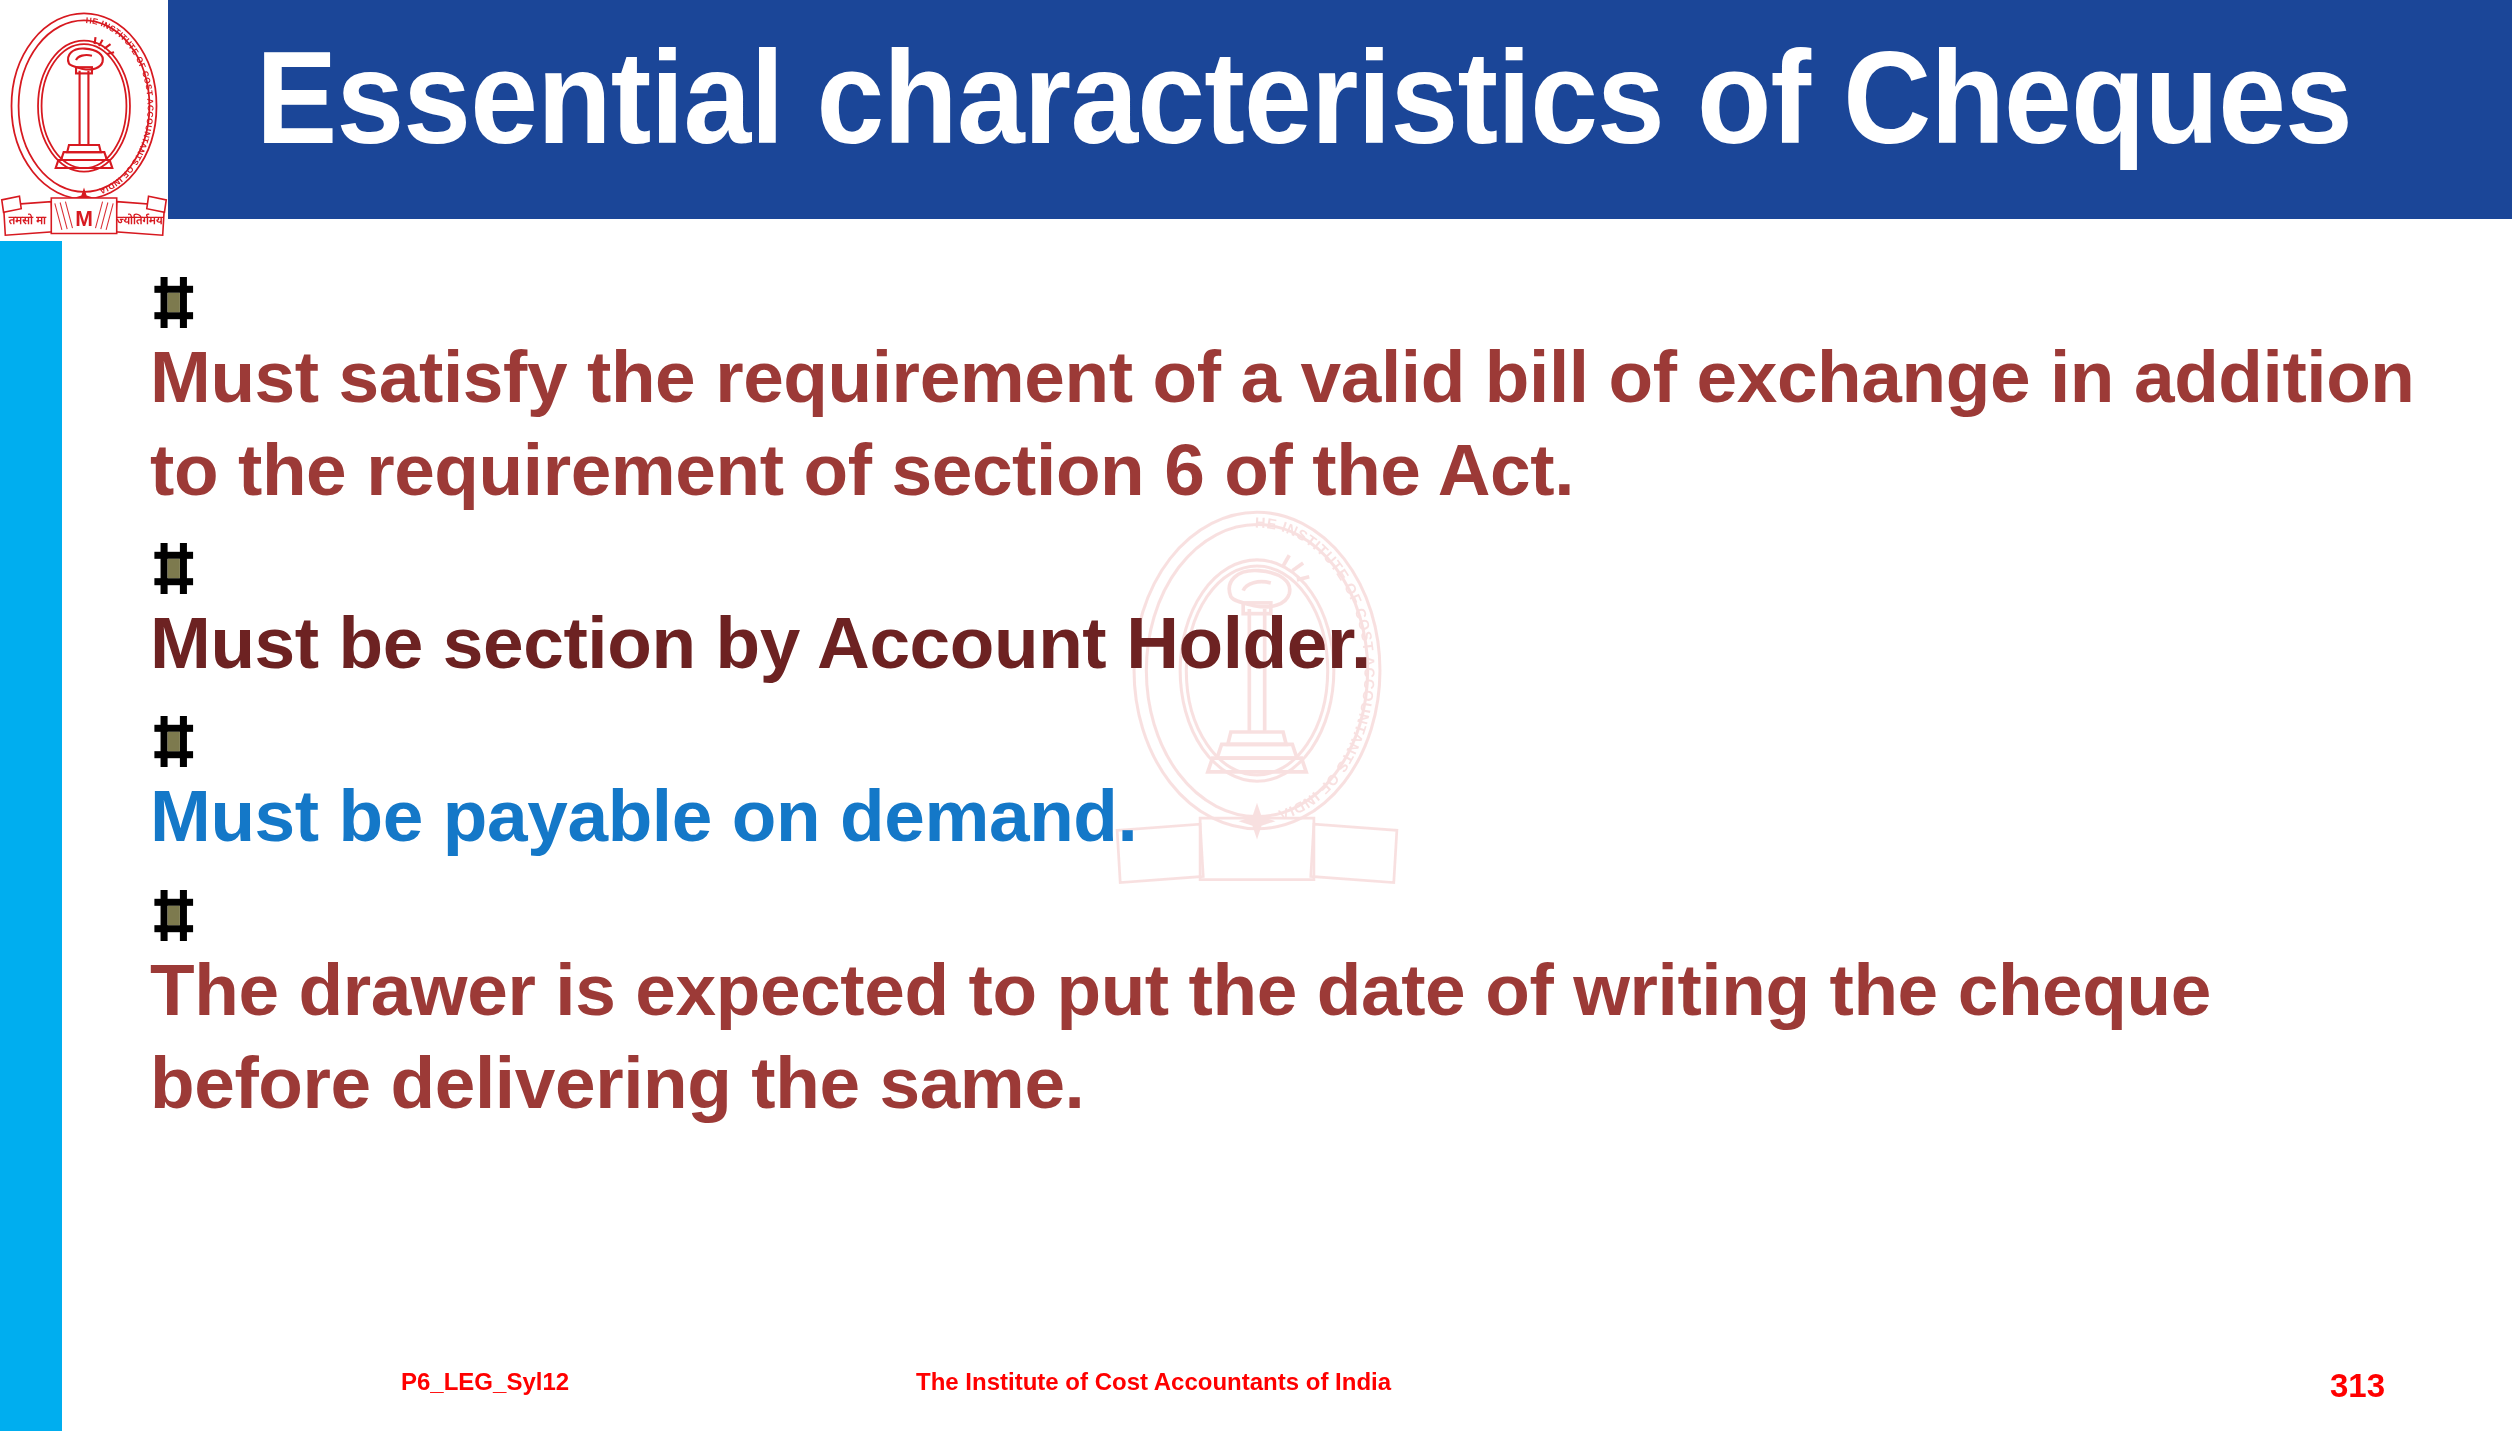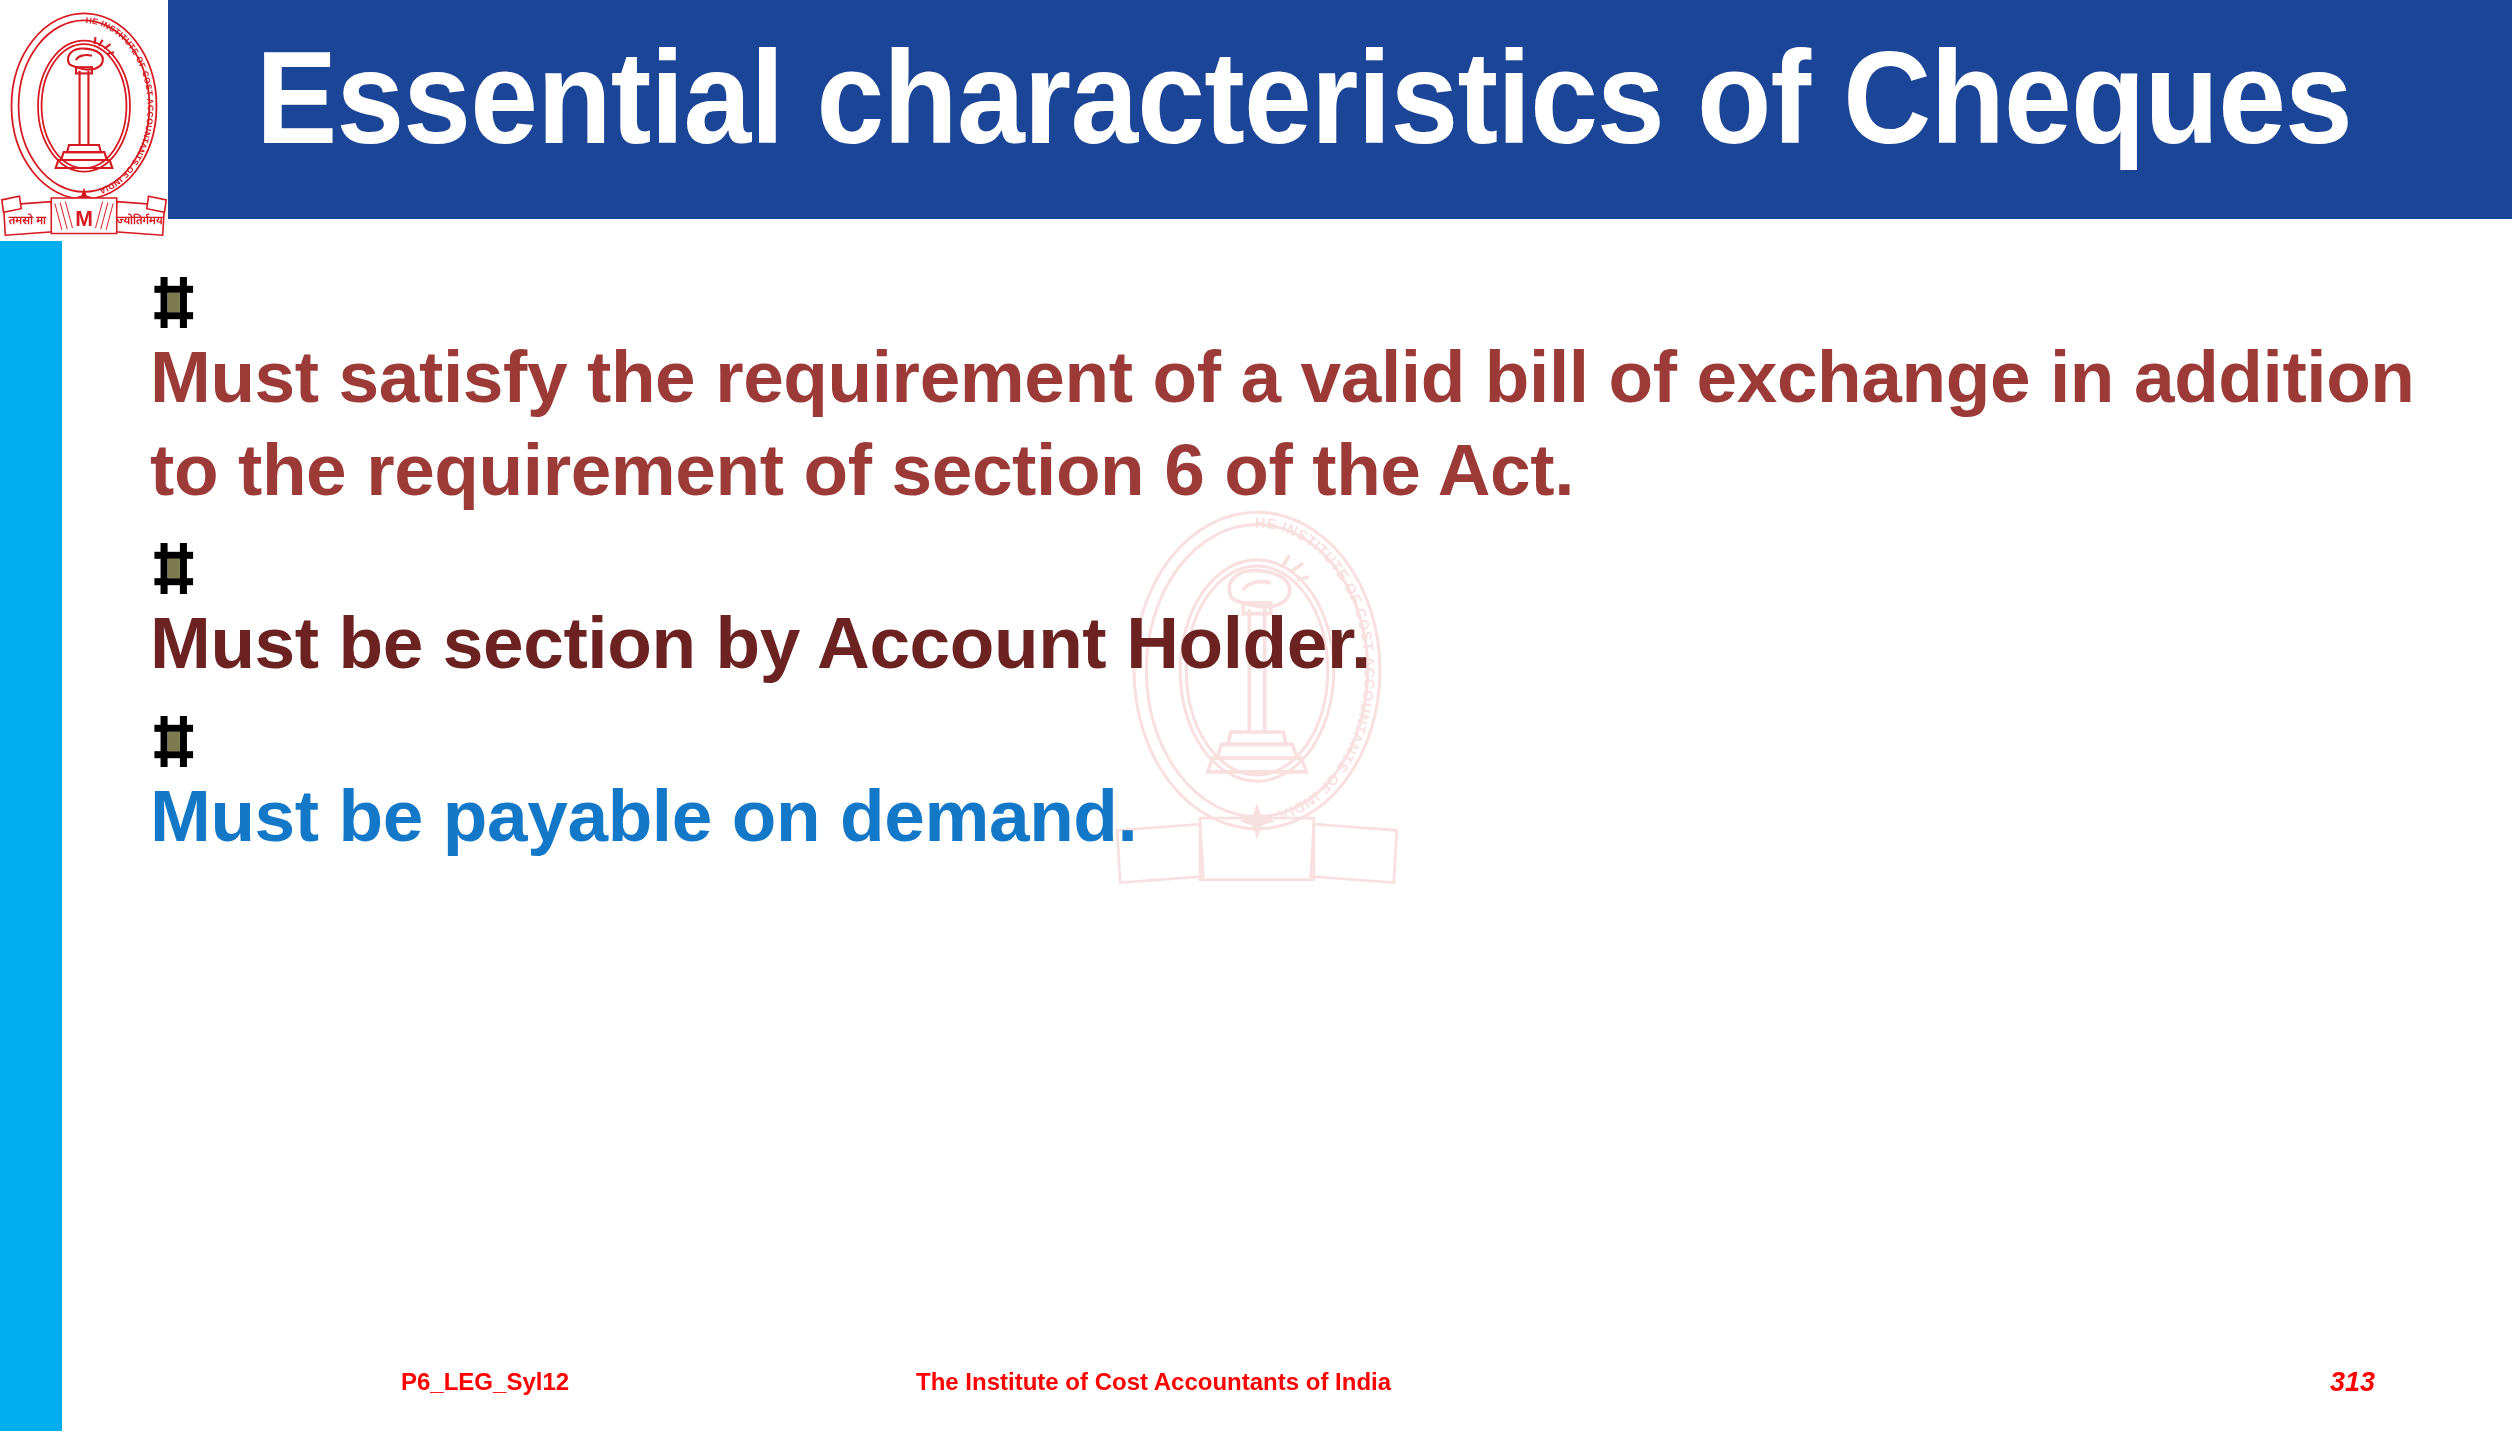--- a/index.html
+++ b/index.html
@@ -122,21 +122,21 @@
   .foot-txt {
     position: absolute;
     color: #ff0000;
     font-size: 24px;
     font-weight: bold;
     white-space: nowrap;
     font-family: "Liberation Sans", sans-serif;
   }
   #foot-left   { left: 401px;  top: 5.3px; }
   #foot-center { left: 916px; top: 5.3px; }
-  #foot-right  { left: 2330px; top: 3.5px; font-size: 27px; font-style: italic; }
+  #foot-right  { left: 2330px; top: 3.5px; font-size: 33px; }
 </style>
 </head>
 <body>
 
 <div id="slide">
 
   <div id="title-bar">
     <div id="title-text">Essential characteristics of Cheques</div>
   </div>
 
@@ -267,20 +267,32 @@
           <rect x="5" y="12" width="44" height="8" fill="#000000"></rect>
           <rect x="5" y="42" width="44" height="8" fill="#000000"></rect>
           <rect x="12" y="2" width="8" height="58" fill="#000000"></rect>
           <rect x="34" y="2" width="8" height="58" fill="#000000"></rect>
           <rect x="20" y="20" width="14" height="22" fill="#7d7a4e"></rect>
         </svg>
       </span>
       <span class="bullet-text c-blue">Must be payable on demand.</span>
     </div>
 
+    <div class="bullet-row">
+      <span class="bullet-glyph">
+        <svg width="51" height="55" viewBox="0 0 58 62" xmlns="http://www.w3.org/2000/svg" aria-hidden="true">
+          <rect x="5" y="12" width="44" height="8" fill="#000000"></rect>
+          <rect x="5" y="42" width="44" height="8" fill="#000000"></rect>
+          <rect x="12" y="2" width="8" height="58" fill="#000000"></rect>
+          <rect x="34" y="2" width="8" height="58" fill="#000000"></rect>
+          <rect x="20" y="20" width="14" height="22" fill="#7d7a4e"></rect>
+        </svg>
+      </span>
+      <span class="bullet-text c-brick">The drawer is expected to put the date of writing the cheque before delivering the same.</span>
+    </div>
 
   </div>
 
   <div id="footer">
     <span id="foot-left" class="foot-txt">P6_LEG_Syl12</span>
     <span id="foot-center" class="foot-txt">The Institute of Cost Accountants of India</span>
     <span id="foot-right" class="foot-txt">313</span>
   </div>
 
 </div>

